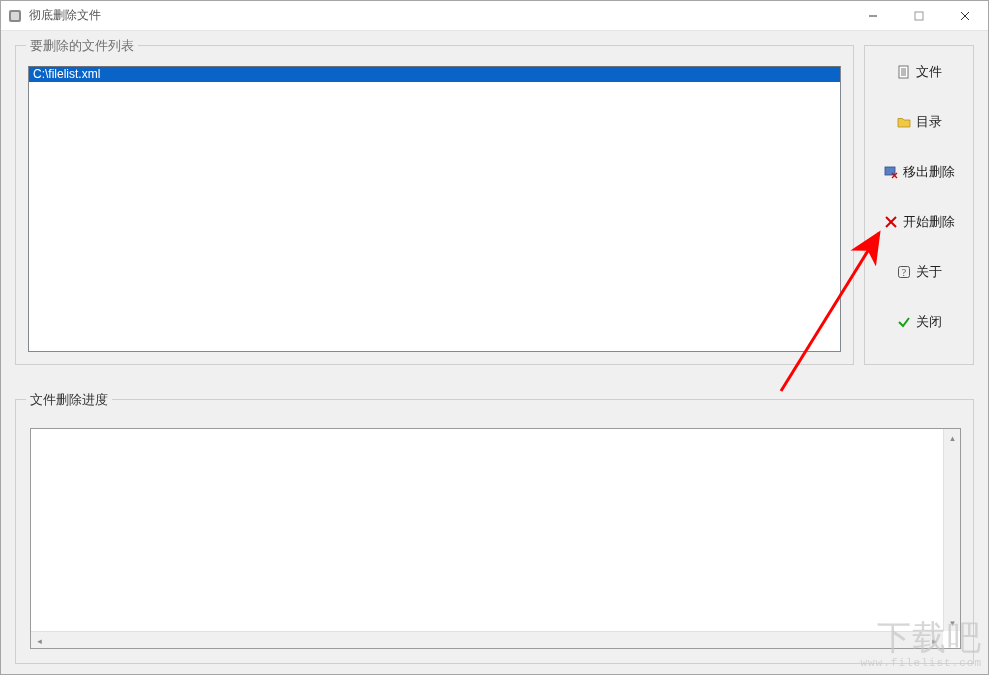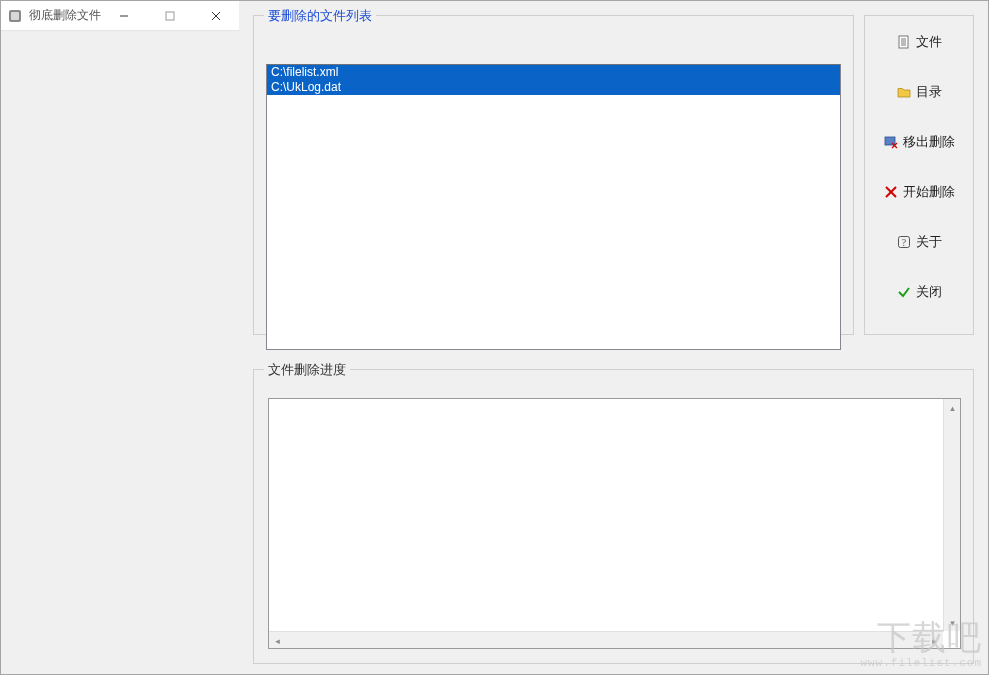--- a/index.html
+++ b/index.html
@@ -6,21 +6,21 @@
   html, body {
     margin: 0; padding: 0;
     font-family: "Microsoft YaHei", "SimSun", Tahoma, sans-serif;
     font-size: 12px;
     background: #ffffff;
   }
   .window {
     width: 989px; height: 675px;
     background: #f0f0f0;
     border: 1px solid #a5a5a5;
-    display: flex; flex-direction: row;
+    display: flex; flex-direction: column;
     position: relative;
   }
   
   .titlebar {
     height: 30px;
     background: #ffffff;
     display: flex; align-items: center;
     border-bottom: 1px solid #e5e5e5;
   }
   .titlebar .app-icon {
@@ -59,34 +59,33 @@
     position: relative;
     padding: 20px 12px 12px 12px;
     flex: 1 1 auto;
   }
   .groupbox .legend {
     position: absolute;
     top: -9px; left: 10px;
     background: #f0f0f0;
     padding: 0 4px;
     font-size: 13px;
-    color: #1d4ed8;
+    color: #737373;
   }
 
   
   .listbox {
     width: 100%; height: 100%;
     background: #ffffff;
     border: 1px solid #828790;
     border-top-color:#6e7175;
     overflow: auto;
     font-family: Tahoma, "Segoe UI", sans-serif;
     font-size: 12px;
     line-height: 14px;
-    margin-top: 28px;
   }
   .listbox .item {
     padding: 0 4px;
     white-space: nowrap;
     height: 15px;
   }
   .listbox .item.selected {
     background: #0a64c8;
     color: #ffffff;
   }
@@ -194,21 +193,20 @@
   </div>
 
   <div class="client">
 
     <div class="top-row">
 
       <div class="groupbox">
         <div class="legend">要删除的文件列表</div>
         <div class="listbox" id="file-listbox">
             <div class="item selected">C:\filelist.xml</div>
-            <div class="item selected">C:\UkLog.dat</div>
           </div>
       </div>
 
       <div class="btn-panel">
 
         <button class="flat-btn">
           <span class="icn">
             <svg width="14" height="14" viewBox="0 0 14 14">
                 <rect x="2" y="1" width="9" height="12" fill="#fff" stroke="#777" stroke-width="1"></rect>
                 <line x1="4" y1="4" x2="9" y2="4" stroke="#777"></line>

